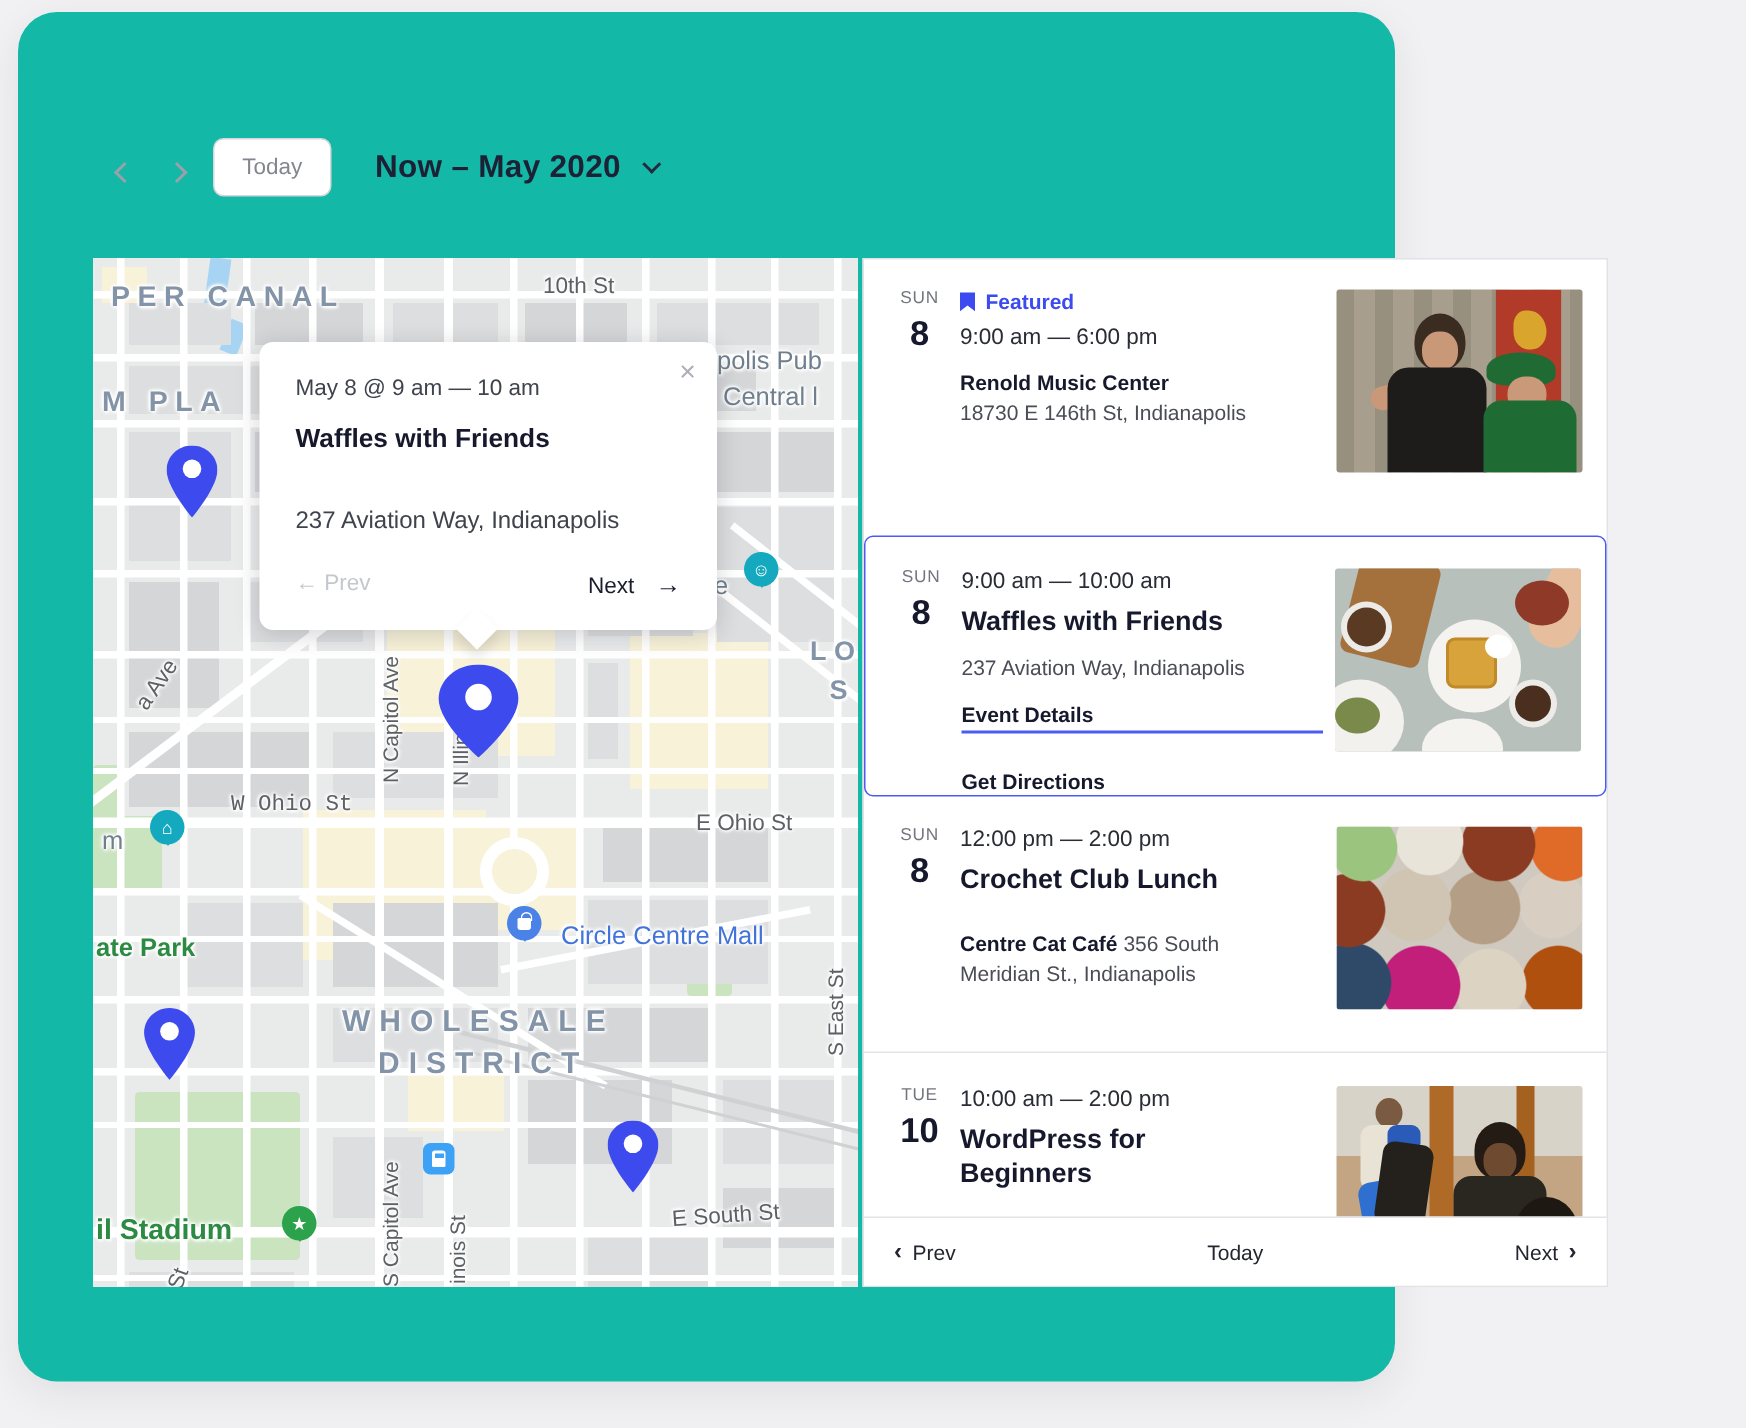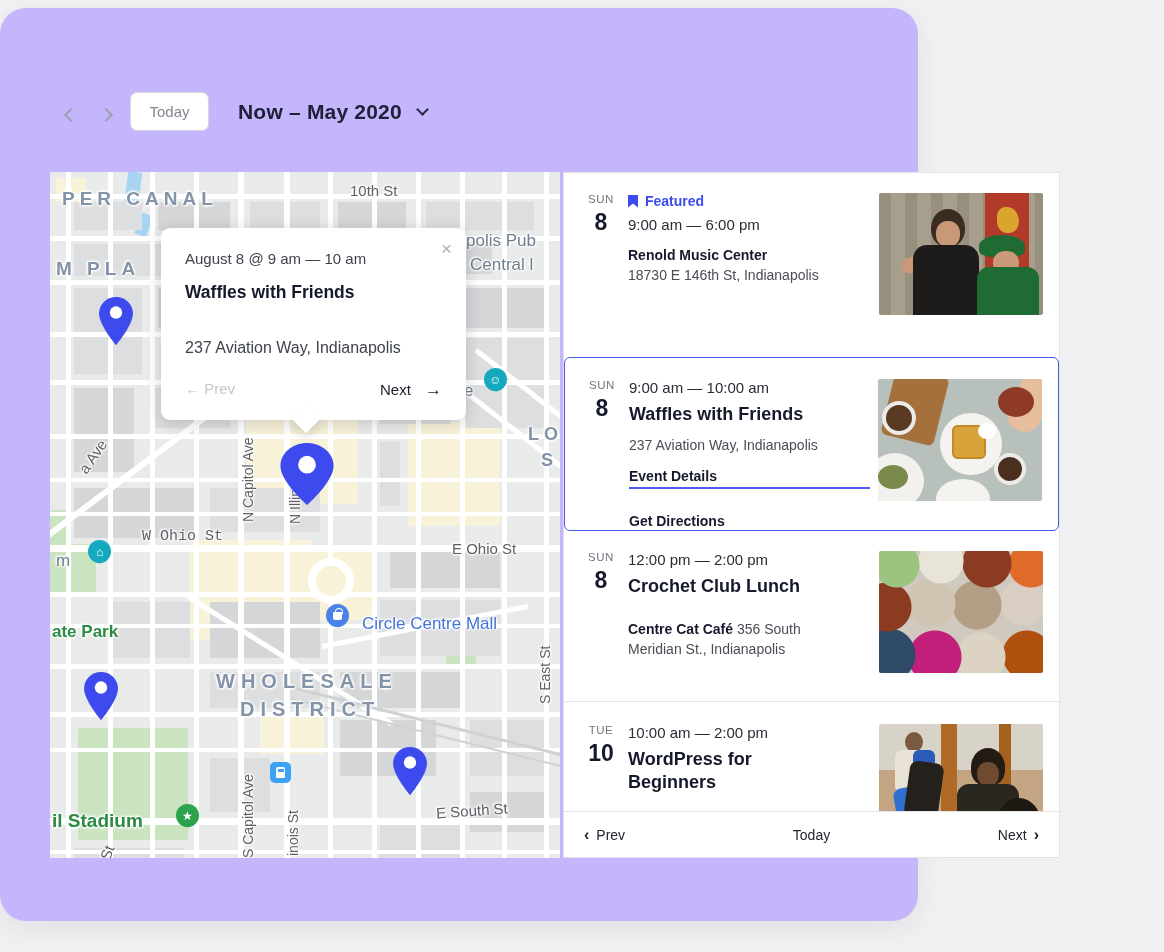--- a/index.html
+++ b/index.html
@@ -5,22 +5,22 @@
   * { box-sizing: border-box; margin: 0; padding: 0; }
   html,body { width:1164px; height:952px; }
   body {
     background:#F1F1F3;
     font-family:"Liberation Sans", sans-serif;
     position:relative;
     overflow:hidden;
     color:#16192C;
   }
   .card {
-    position:absolute; left:0; top:8px; width:918px; height:913px;
-    background:#c4b5fd; border-radius:26px;
+    position:absolute; left:12px; top:8px; width:918px; height:913px;
+    background:#14b8a6; border-radius:26px;
     box-shadow:0 8px 28px rgba(40,44,63,.08);
   }
   
   .nav-chev { position:absolute; width:30px; height:30px; cursor:pointer; }
   .nav-chev span { position:absolute; top:9px; left:11px; width:10px; height:10px;
     border-left:2.5px solid #9CA1A9; border-bottom:2.5px solid #9CA1A9; }
   .chev-left span { transform:rotate(45deg); }
   .chev-right span { transform:rotate(-135deg); }
   .today-btn {
     position:absolute; left:130px; top:84px; width:79px; height:39px;
@@ -341,21 +341,21 @@
     <div class="pin" style="left:230px;top:271px;z-index:5;">
       <svg width="54" height="62" viewBox="0 0 24 28">
           <path d="M12 0C5.4 0 0 4.6 0 10.3 0 17.7 12 28 12 28s12-10.3 12-17.7C24 4.6 18.6 0 12 0z" fill="#3D4AEE"></path>
           <circle cx="12" cy="9.8" r="4" fill="#fff"></circle>
         </svg>
     </div>
 
     <div class="popup">
       <div class="popup-tail"></div>
       <div class="popup-close">×</div>
-      <div class="popup-dt">August 8 @ 9 am — 10 am</div>
+      <div class="popup-dt">May 8 @ 9 am — 10 am</div>
       <div class="popup-title">Waffles with Friends</div>
       <div class="popup-addr">237 Aviation Way, Indianapolis</div>
       <div class="popup-nav">
         <div class="popup-prev">
           <span>←</span>
           <span>Prev</span>
         </div>
         <div class="popup-next">
           <span>Next</span>
           <span style="margin-left:10px;font-size:17px;">→</span>

